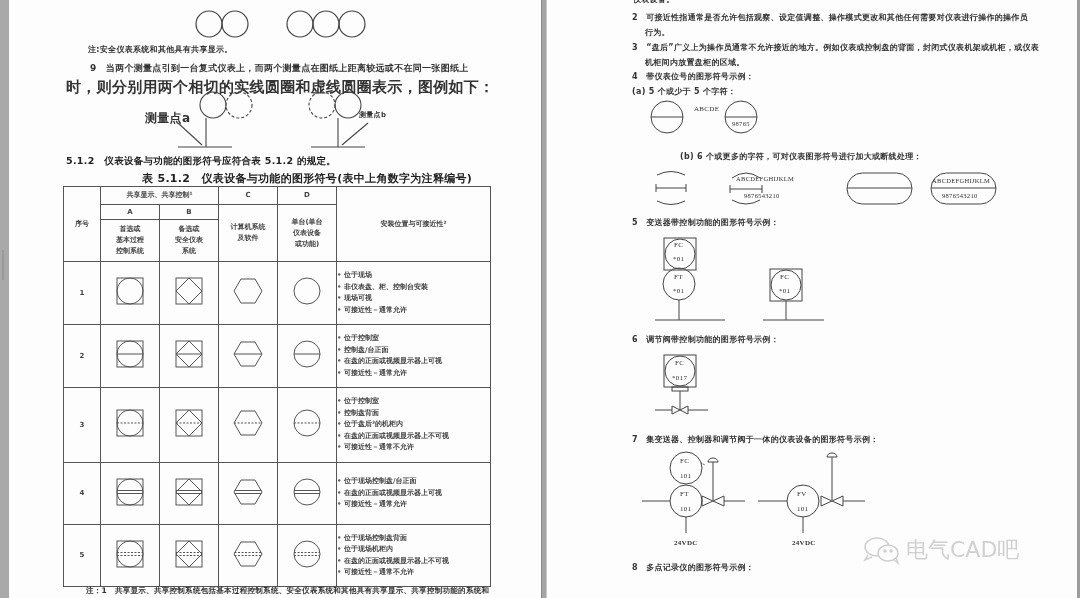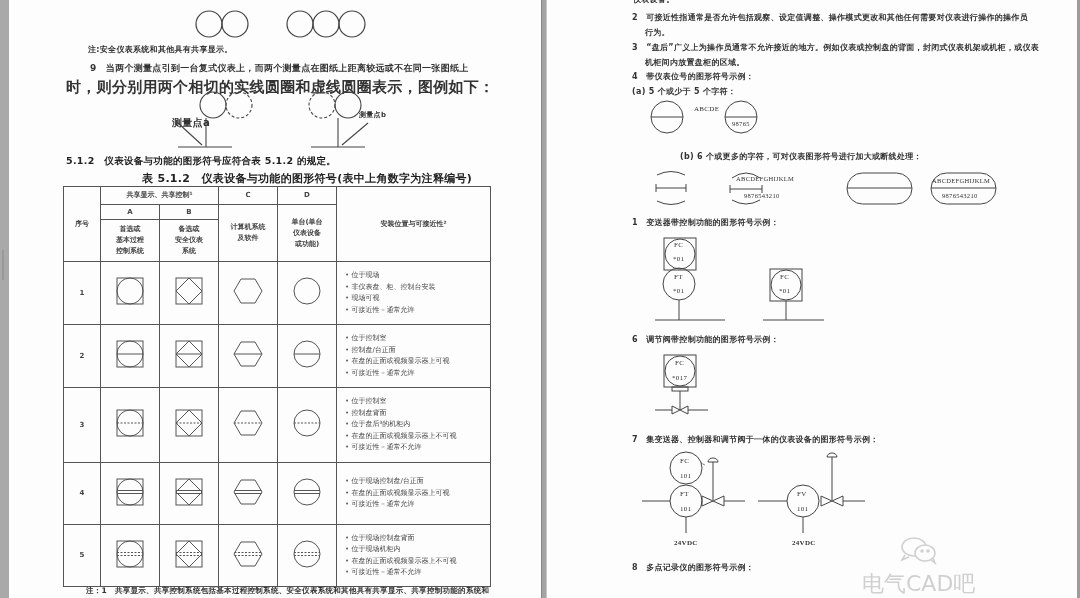--- a/index.html
+++ b/index.html
@@ -11,23 +11,23 @@
   .page-right{left:547px;width:530px;}
   .divider{position:absolute;left:541px;top:0;width:6px;height:598px;background:#a4a4a4;border-left:1px solid #888;border-right:1px solid #c8c8c8;box-sizing:border-box;}
   .right-edge{position:absolute;left:1077px;top:0;width:3px;height:598px;background:#9c9c9c;}
   .abs{position:absolute;}
   .txt{position:absolute;font-size:8.5px;white-space:nowrap;color:#333;font-weight:bold;letter-spacing:0.3px;}
   .txt.light{font-weight:normal;}
   .sec{font-size:9.5px;font-weight:bold;color:#222;}
   svg{position:absolute;overflow:visible;}
   table.sym{position:absolute;left:63px;top:186px;width:427px;border-collapse:collapse;table-layout:fixed;}
   table.sym td{border:1px solid #555;padding:0;text-align:center;vertical-align:middle;font-size:7px;color:#444;font-weight:bold;line-height:11px;}
-  table.sym td.notes{text-align:left;padding-left:8px;font-weight:normal;color:#444;font-size:7px;line-height:11.5px;}
+  table.sym td.notes{text-align:left;font-weight:bold;color:#444;font-size:7px;line-height:11.5px;}
   table.sym td.notes div::before{content:"• ";color:#666;}
-  .wm{position:absolute;left:862px;top:535px;display:flex;align-items:center;gap:4px;color:#d0d0d0;font-size:22px;flex-direction:column;}
+  .wm{position:absolute;left:862px;top:535px;display:flex;align-items:center;gap:4px;color:#d0d0d0;font-size:22px;}
 </style>
 </head>
 <body>
 
 <div class="left-gutter">
     <div class="tick"></div>
   </div>
 
 <div class="page page-left"></div>
 
@@ -51,21 +51,21 @@
     <line x1="206" y1="33" x2="206" y2="62"></line>
     <line x1="178" y1="62" x2="232" y2="62"></line>
     <line x1="178" y1="38" x2="202" y2="60"></line>
     <circle cx="322" cy="20" r="13" stroke-dasharray="3,2"></circle>
     <circle cx="348" cy="20" r="13"></circle>
     <line x1="338" y1="33" x2="338" y2="62"></line>
     <line x1="311" y1="62" x2="365" y2="62"></line>
     <line x1="368" y1="38" x2="342" y2="60"></line>
   </g>
 </svg>
-<div class="txt" style="left:172px;top:110px;font-size:10px;margin-top:6px;">测量点a</div>
+<div class="txt" style="left:145px;top:110px;font-size:12px;">测量点a</div>
 <div class="txt" style="left:359px;top:110px;font-size:7px;">测量点b</div>
 
 <div class="txt sec" style="left:66px;top:155px;">5.1.2　仪表设备与功能的图形符号应符合表 5.1.2 的规定。</div>
 <div class="txt sec" style="left:142px;top:171px;font-size:11px;">表 5.1.2　仪表设备与功能的图形符号(表中上角数字为注释编号)</div>
 
 <table class="sym">
   <colgroup>
       <col style="width:37px">
       <col style="width:59px">
       <col style="width:59px">
@@ -288,21 +288,21 @@
       <line x1="197" y1="18" x2="262" y2="18"></line>
     <rect x="281" y="3" width="65" height="31" rx="15.5" ry="15.5"></rect>
       <line x1="281" y1="18" x2="346" y2="18"></line>
   </g>
 </svg>
 <div class="txt light abs" style="left:736px;top:175px;font-size:6.5px;font-family:'Liberation Serif',serif;">ABCDEFGHIJKLM</div>
 <div class="txt light abs" style="left:744px;top:192px;font-size:6.5px;font-family:'Liberation Serif',serif;">9876543210</div>
 <div class="txt light abs" style="left:932px;top:177px;font-size:6.5px;font-family:'Liberation Serif',serif;">ABCDEFGHIJKLM</div>
 <div class="txt light abs" style="left:942px;top:192px;font-size:6.5px;font-family:'Liberation Serif',serif;">9876543210</div>
 
-<div class="txt" style="left:632px;top:217px;font-size:8px;">1　变送器带控制功能的图形符号示例：</div>
+<div class="txt" style="left:632px;top:217px;font-size:8px;">5　变送器带控制功能的图形符号示例：</div>
 
 <svg style="left:640px;top:235px;width:200px;height:90px;">
   <g fill="none" stroke="#444" stroke-width="1">
     <rect x="24" y="3" width="32" height="32"></rect>
       <circle cx="40" cy="19" r="15"></circle>
     <circle cx="39" cy="49" r="16"></circle>
     <line x1="39" y1="65" x2="39" y2="85"></line>
       <line x1="15" y1="85" x2="85" y2="85"></line>
     <rect x="130" y="34" width="32" height="32"></rect>
       <circle cx="146" cy="50" r="15"></circle>

